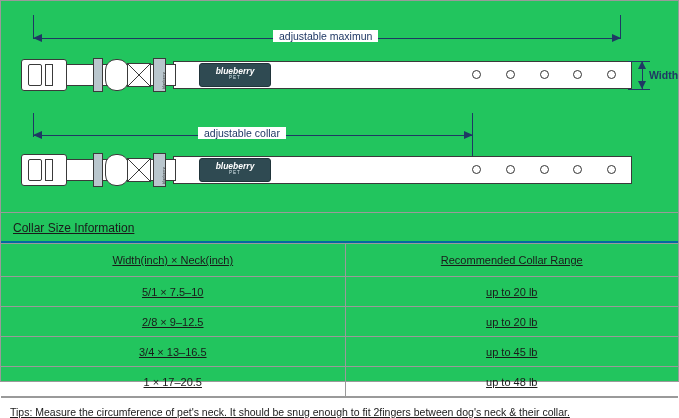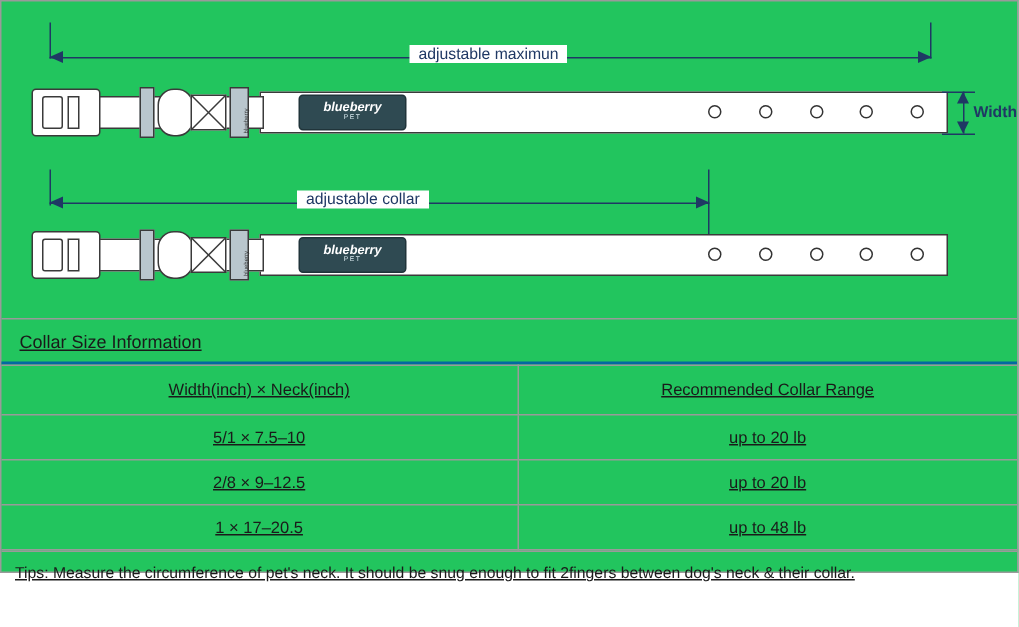--- a/index.html
+++ b/index.html
@@ -276,20 +276,24 @@
     <tbody>
       <tr>
         <td>5/1 × 7.5–10</td>
         <td>up to 20 lb</td>
       </tr>
       <tr>
         <td>2/8 × 9–12.5</td>
         <td>up to 20 lb</td>
       </tr>
       <tr>
+        <td>3/4 × 13–16.5</td>
+        <td>up to 45 lb</td>
+      </tr>
+      <tr>
         <td>1 × 17–20.5</td>
         <td>up to 48 lb</td>
       </tr>
     </tbody>
   </table>
 
   <div class="tips">Tips: Measure the circumference of pet's neck. It should be snug enough to fit 2fingers between dog's neck &amp; their collar.</div>
 </div>
 
 </body></html>

